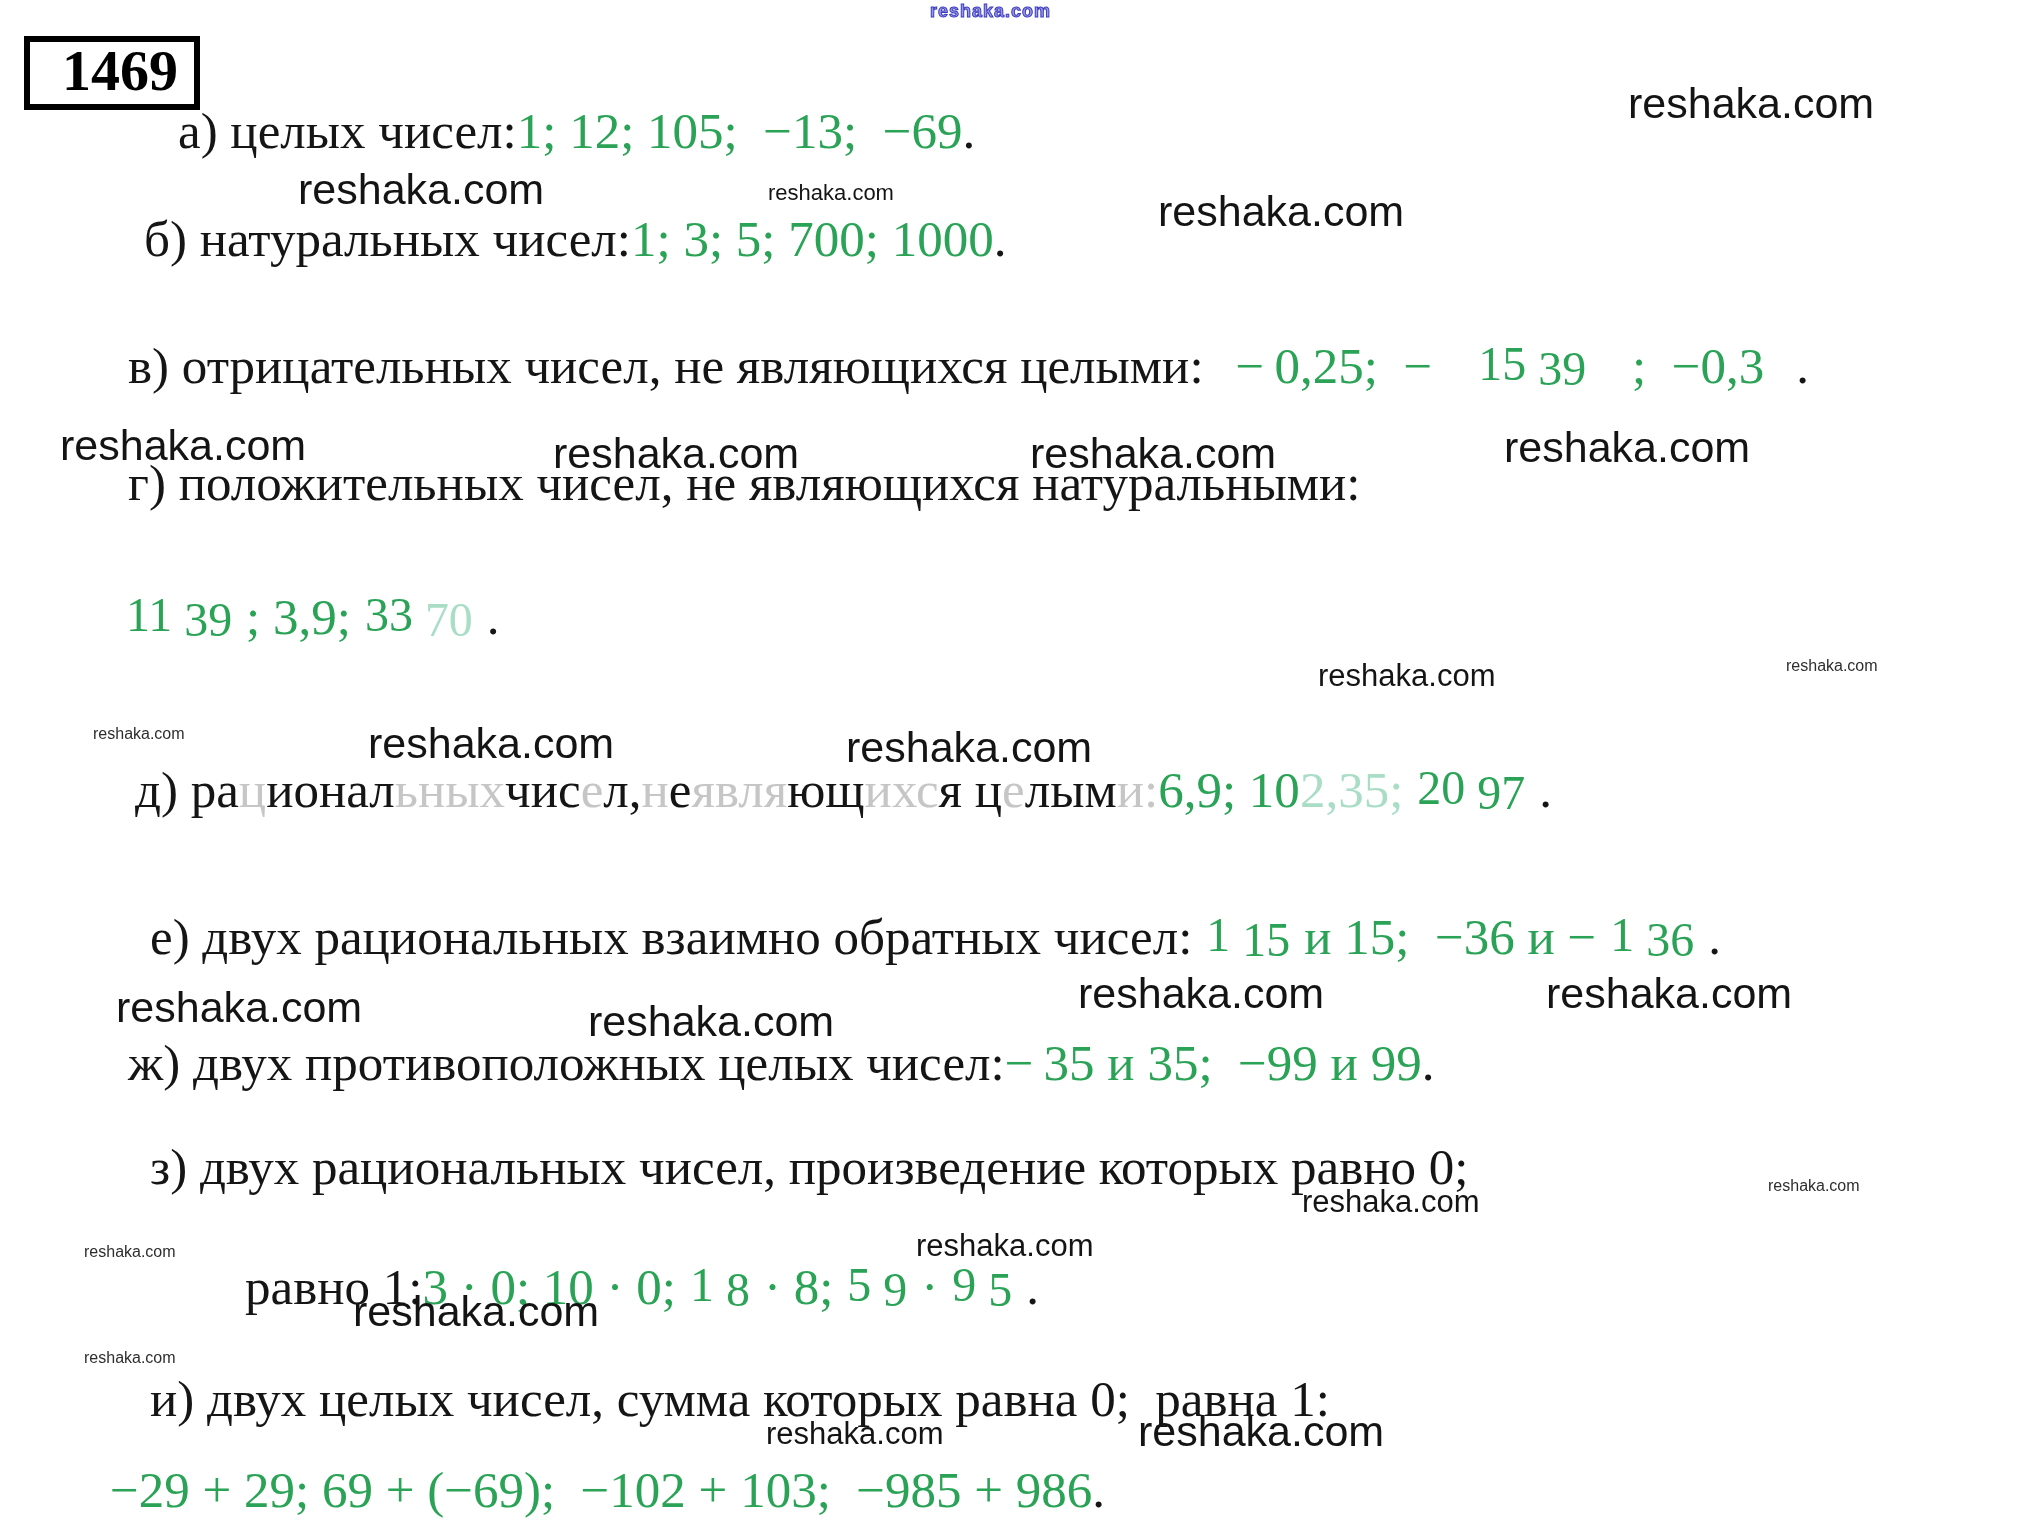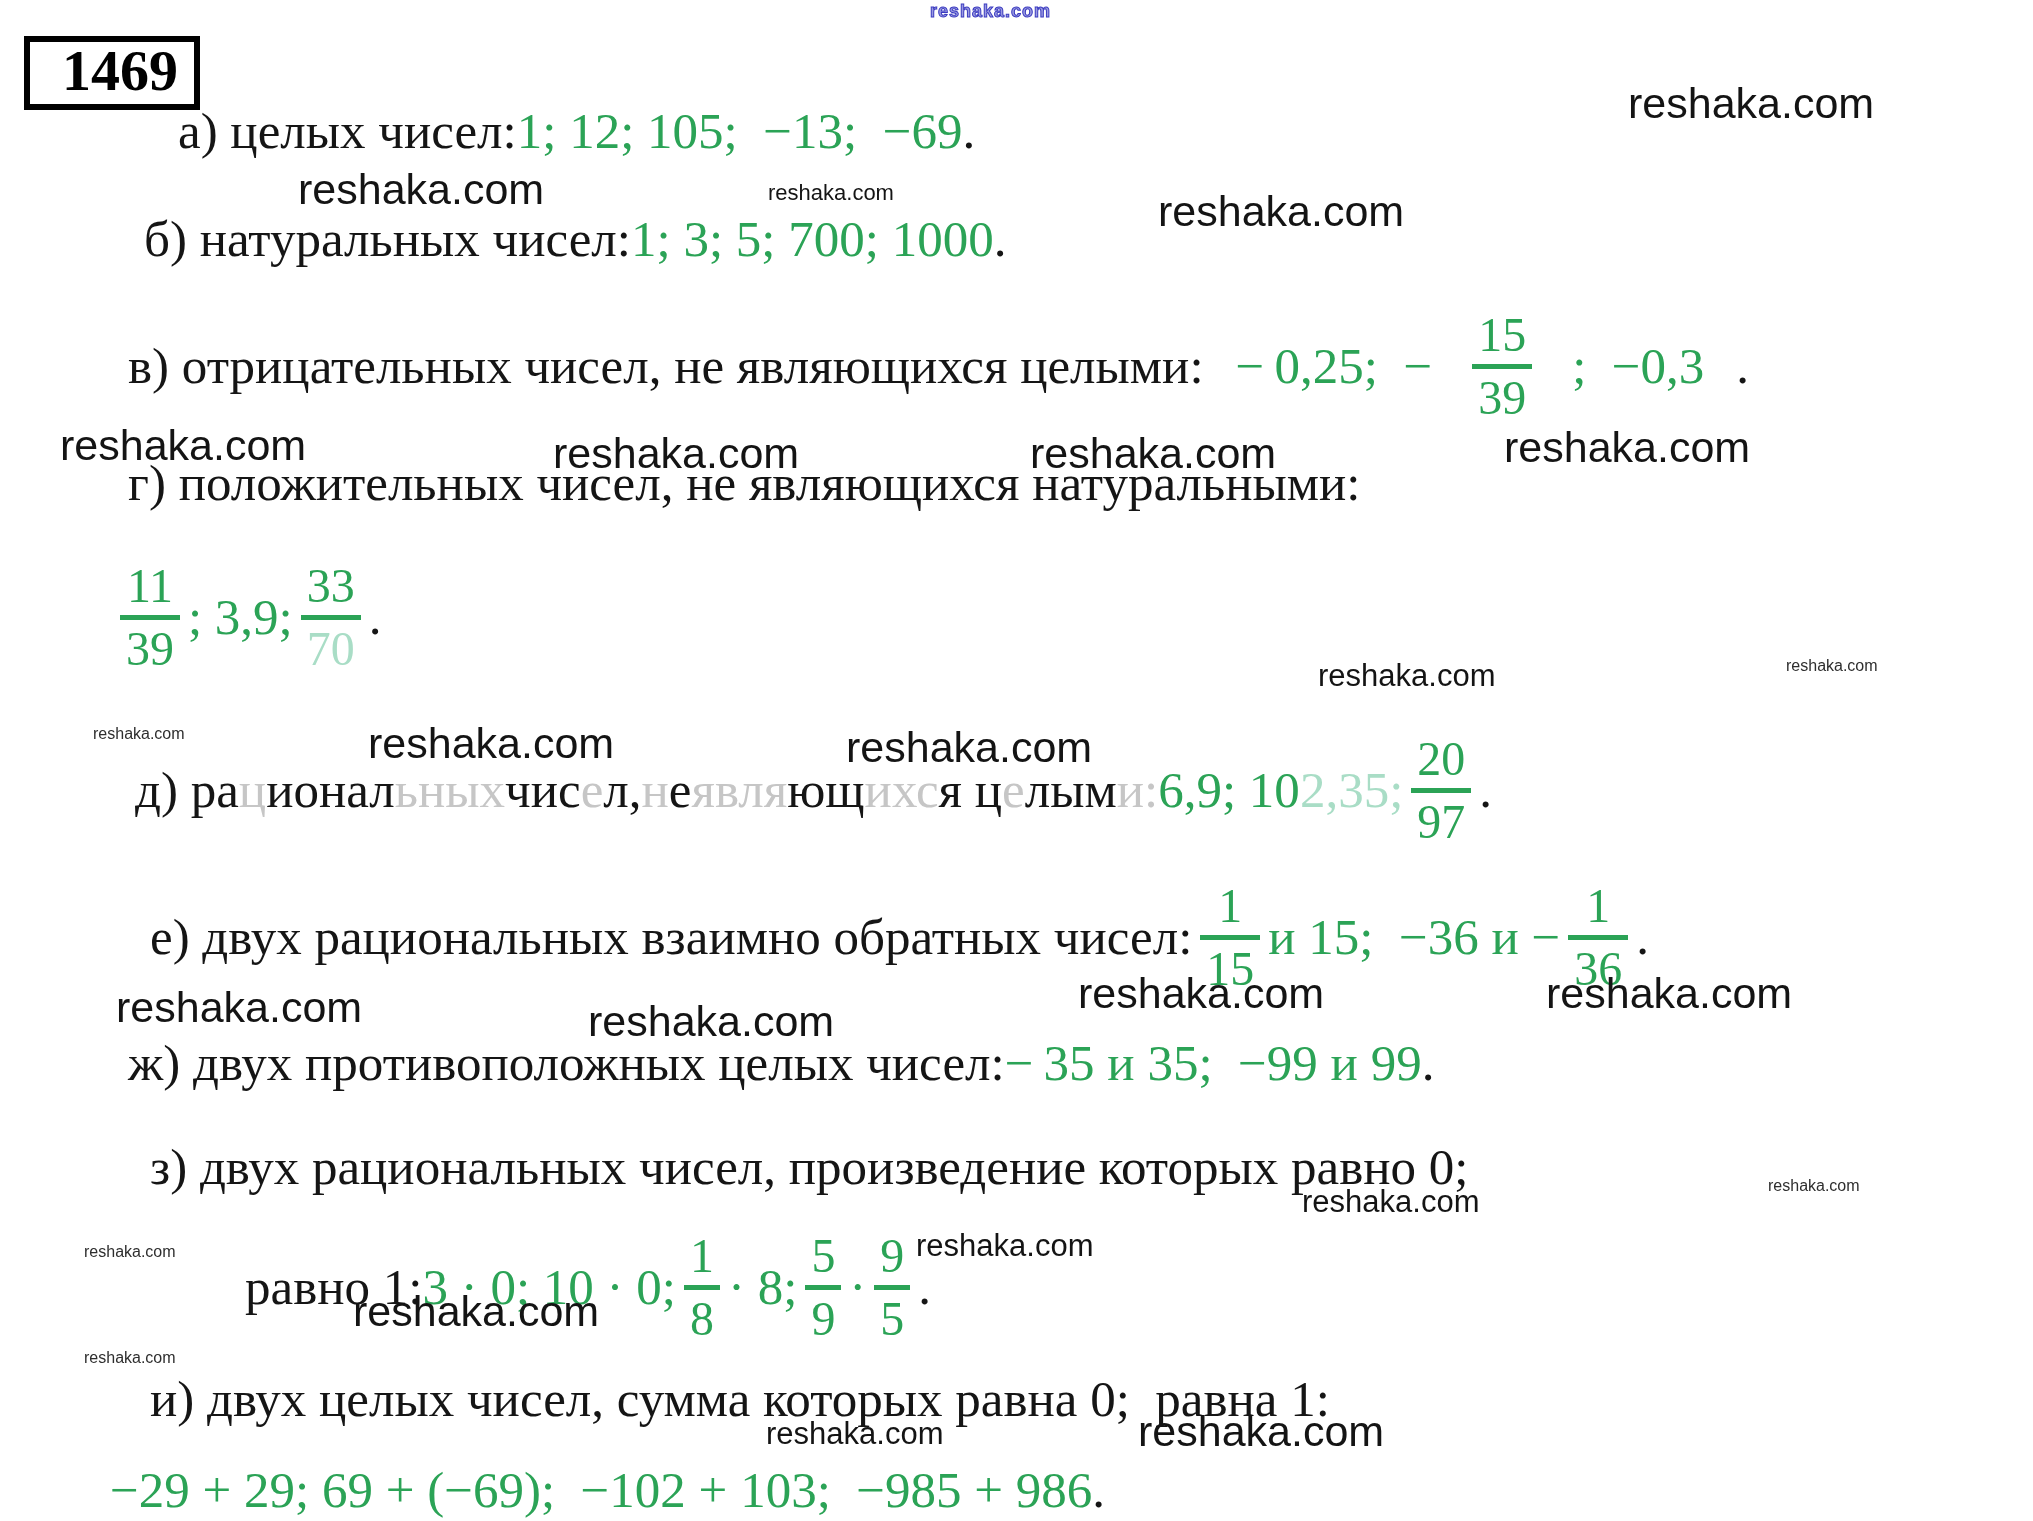--- a/index.html
+++ b/index.html
@@ -19,21 +19,21 @@
   .mline{
     position:absolute;display:flex;align-items:center;
     font-size:51px;white-space:nowrap;line-height:1.0;
   }
   .s-black{color:#151515;}
   .s-green{color:#2ba356;}
   .s-faded{color:#a9ddc6;}
   .s-gray{color:#c6c6c6;}
   
   .frac{
-    display:inline-flex;flex-direction:column;align-items:center;
+    display:inline-flex;flex-direction:row;align-items:center;
     vertical-align:middle;line-height:1.0;margin:0 8px;
     font-size:0.94em;
   }
   .frac .num{padding:0 6px 5px 6px;}
   .frac .bar{align-self:stretch;height:5px;background:currentColor;}
   .frac .den{padding:5px 6px 0 6px;}
   
   .wm{
     position:absolute;font-family:"Liberation Sans","DejaVu Sans",sans-serif;
     color:#141414;white-space:nowrap;line-height:1.0;font-weight:400;

